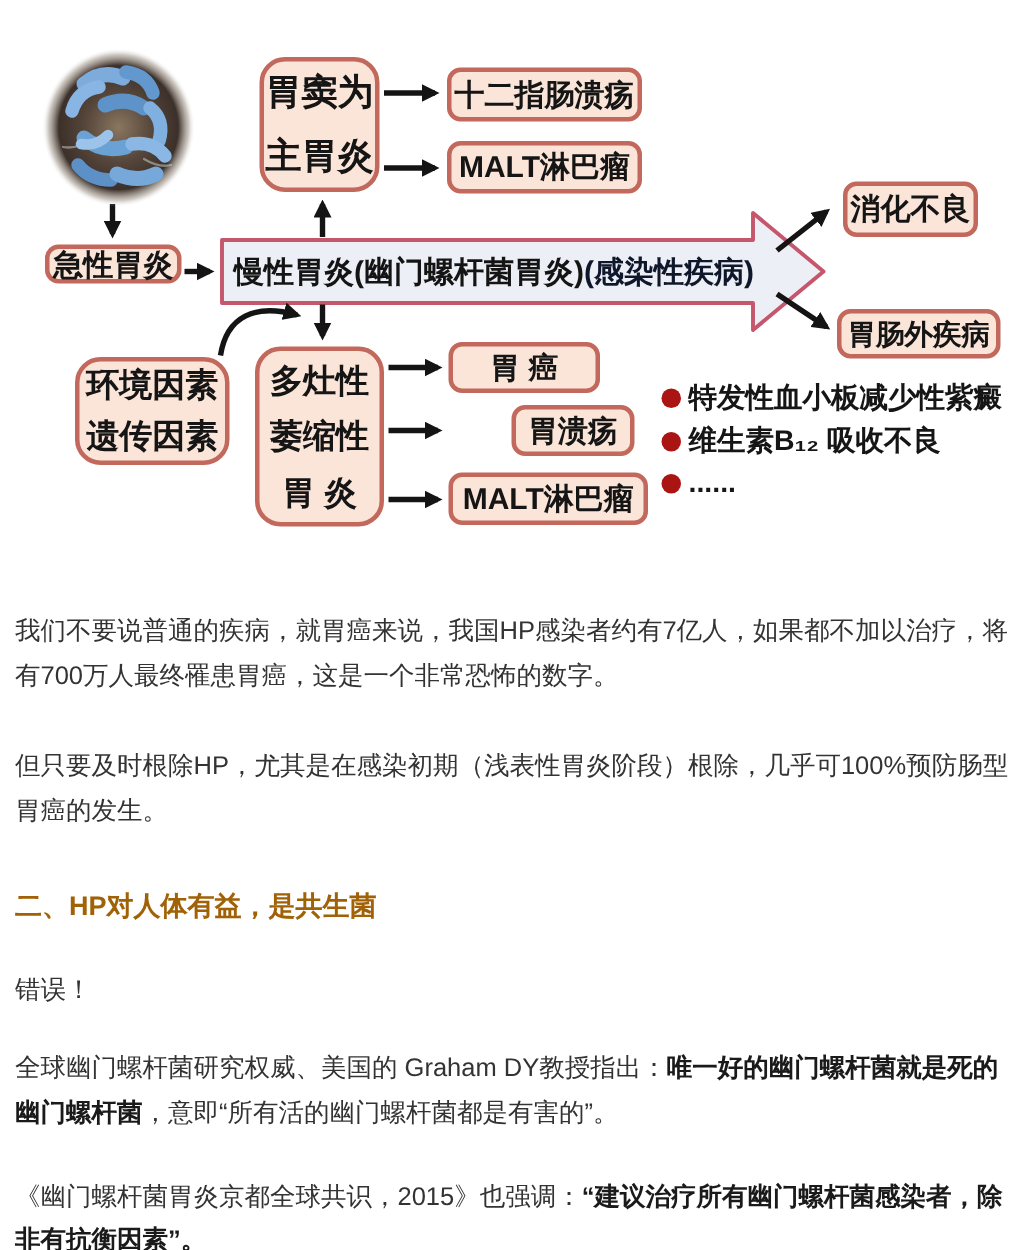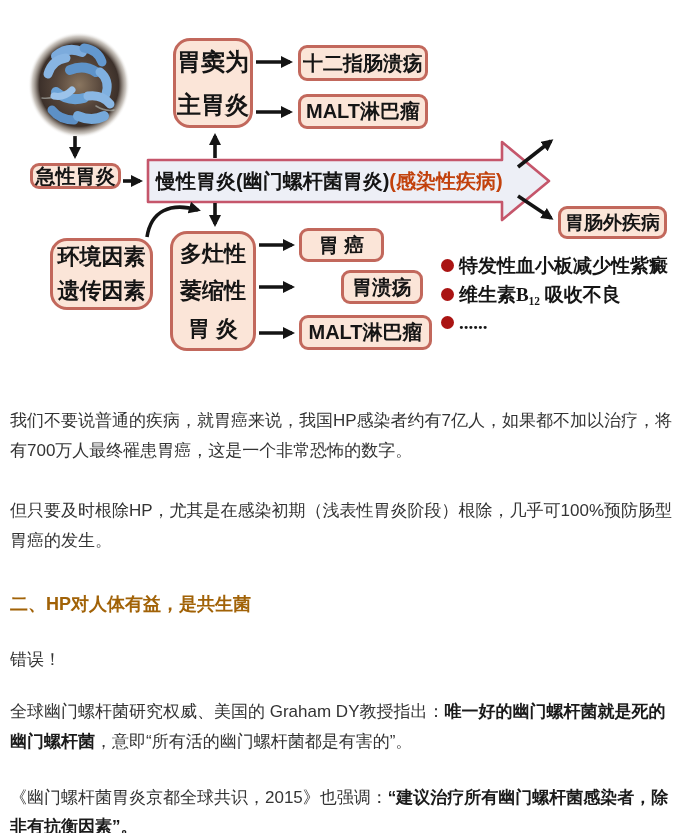--- a/index.html
+++ b/index.html
@@ -16,24 +16,24 @@
     background:#fbe5d8; border:3px solid #c2685c; border-radius:9px;
     display:flex; align-items:center; justify-content:center;
     font-weight:700; color:#151515; white-space:pre-line; text-align:center;
   }
   .dbox.round { border-radius:17px; }
   .banner-text {
     position:absolute; left:156px; top:160px; height:42px; width:392px;
     display:flex; align-items:center; white-space:nowrap;
     font-weight:700; font-size:20px; color:#141414;
   }
-  .banner-text .red { color:#c2410c; }
+  .banner-text .red { color:#0f172a; }
   .bullets {
     position:absolute; left:441px; top:256px; width:236px;
-    margin:0; padding:0; list-style:none;font-family:Liberation Serif, serif;
+    margin:0; padding:0; list-style:none;
   }
   .bullets li {
     display:flex; align-items:flex-start; margin:0 0 8px;
     font-weight:700; font-size:19px; color:#151515; line-height:1.08;
   }
   .bullets .dot {
     flex:0 0 auto; width:13px; height:13px; border-radius:50%;
     background:#aa1413; margin:3px 5px 0 0;
   }
   
@@ -99,27 +99,28 @@
         <path d="M52,86 q14,6 26,0" stroke="#76a9da" stroke-width="10"></path>
         <path d="M46,60 q-8,8 -18,6" stroke="#9cc3ea" stroke-width="7"></path>
       </g>
     </svg>
 
     <div class="dbox round" style="left:173px; top:38px; width:80px; height:90px; font-size:24px; line-height:1.8;">胃窦为
 主胃炎</div>
     <div class="dbox" style="left:298px; top:45px; width:130px; height:36px; font-size:20px;">十二指肠溃疡</div>
     <div class="dbox" style="left:298px; top:94px; width:130px; height:35px; font-size:20px;">MALT淋巴瘤</div>
     <div class="dbox" style="left:30px; top:163px; width:91px; height:26px; font-size:20px;">急性胃炎</div>
+    <div class="dbox" style="left:562px; top:121px; width:90px; height:37px; font-size:20px;">消化不良</div>
     <div class="dbox" style="left:558px; top:206px; width:109px; height:33px; font-size:19px;">胃肠外疾病</div>
     <div class="dbox round" style="left:50px; top:238px; width:103px; height:72px; font-size:22px; line-height:1.55;">环境因素
 遗传因素</div>
     <div class="dbox round" style="left:170px; top:231px; width:86px; height:120px; font-size:22px; line-height:1.7;">多灶性
 萎缩性
 胃 炎</div>
-    <div class="dbox" style="left:299px; top:228px; width:85px; height:34px; font-size:20px;">胃 癌</div>
+    <div class="dbox" style="left:299px; top:228px; width:101px; height:34px; font-size:20px;">胃 癌</div>
     <div class="dbox" style="left:301px; top:270px; width:82px; height:34px; font-size:20px;margin-left:40px;">胃溃疡</div>
     <div class="dbox" style="left:299px; top:315px; width:133px; height:35px; font-size:20px;">MALT淋巴瘤</div>
 
     <div class="banner-text">
       <span>慢性胃炎(幽门螺杆菌胃炎)</span>
         <span class="red">(感染性疾病)</span>
     </div>
 
     <ul class="bullets">
       <li>

